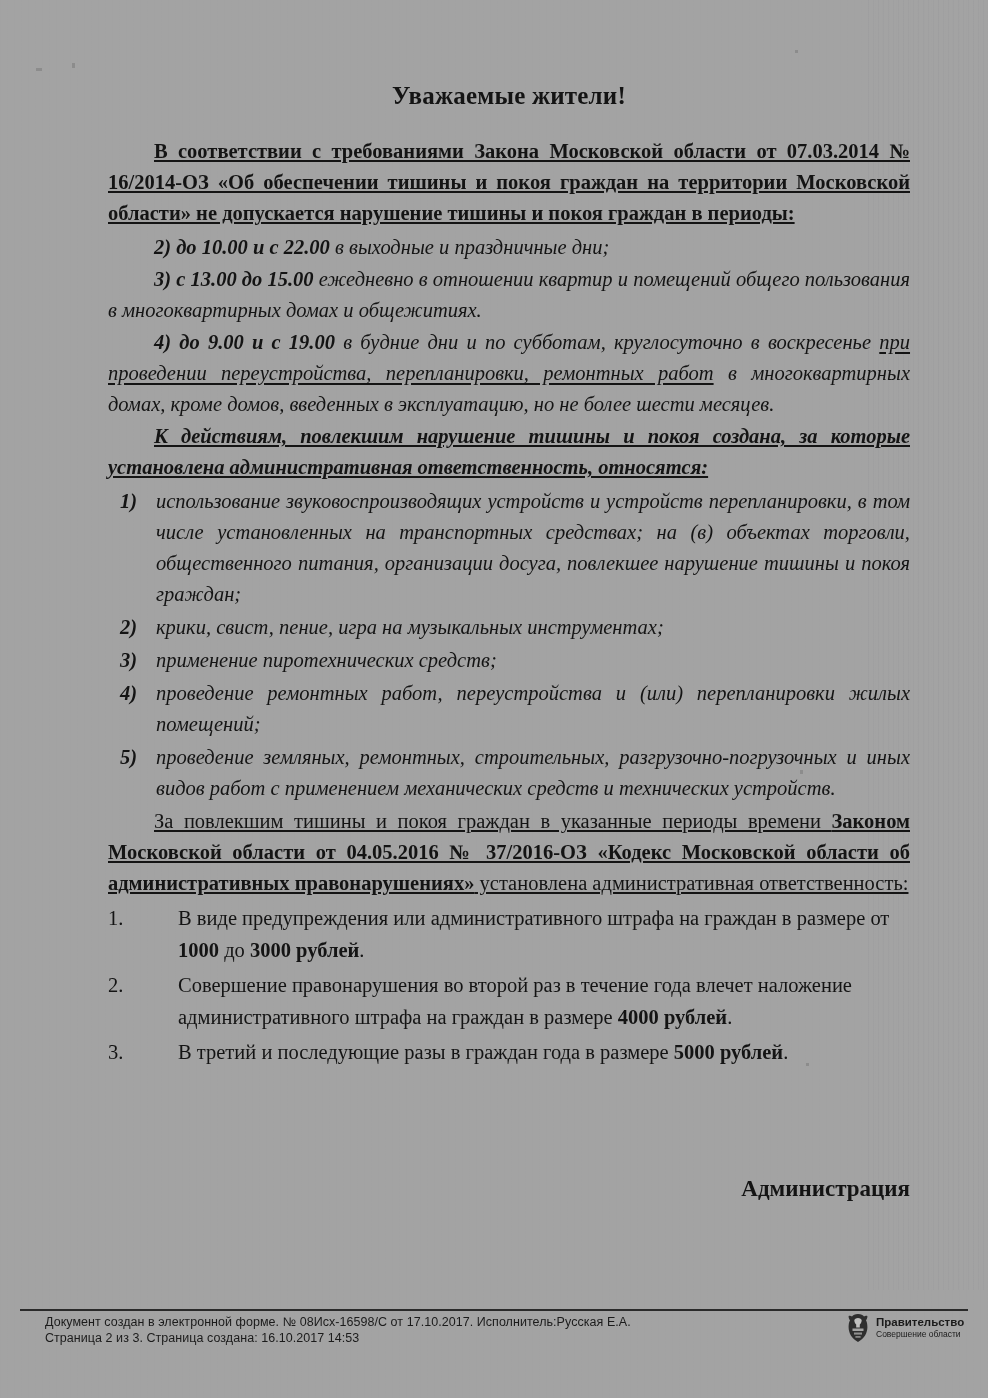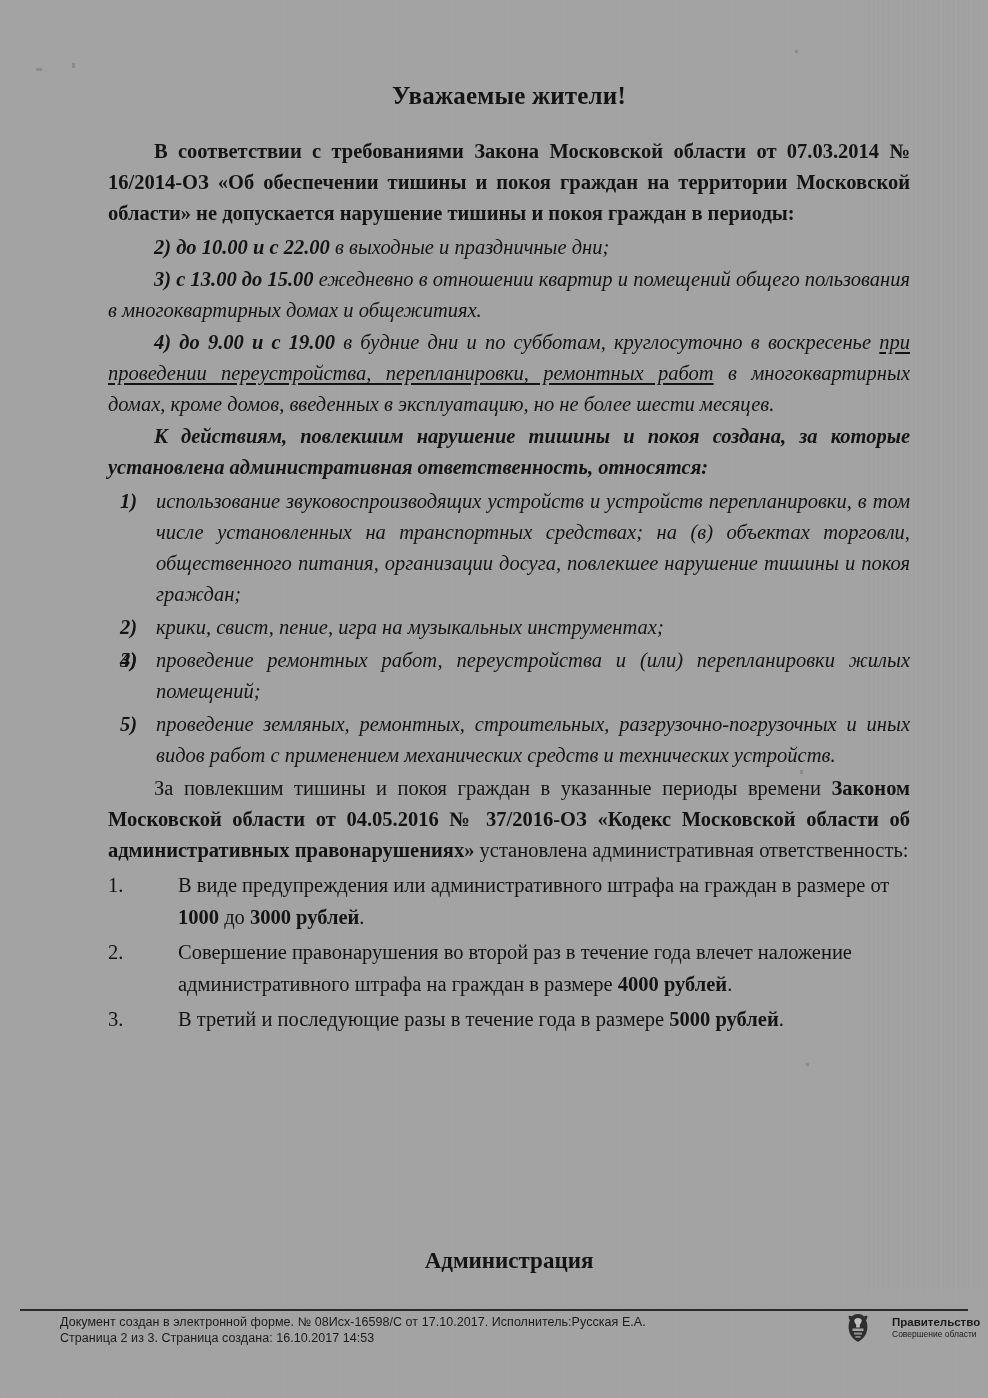--- a/index.html
+++ b/index.html
@@ -67,20 +67,21 @@
     text-align: center;
     letter-spacing: .2px;
   }
 
   p.para {
     margin: 0 0 3px 0;
     font-size: 20.5px;
     line-height: 31px;
     text-align: justify;
     text-indent: 46px;
+    text-decoration: underline;
   }
   p.para.bold { font-weight: bold; }
   p.para.bold-ital { font-weight: bold; font-style: italic; }
 
   
   .period-item {
     font-size: 20.5px;
     line-height: 31px;
     text-align: justify;
     font-style: italic;
@@ -131,52 +132,52 @@
   ol.penalties > li .marker {
     position: absolute;
     left: 0;
     top: 0;
   }
   ol.penalties b { font-weight: bold; }
 
   .signature {
     position: absolute;
     left: 108px;
-    top: 1248px;
+    top: 1176px;
     width: 802px;
-    text-align: center;
+    text-align: right;
     font-size: 23px;
     font-weight: bold;
   }
 
   .footer-rule {
     position: absolute;
     left: 20px;
     top: 1309px;
     width: 948px;
     height: 2px;
     background: #2a2a2a;
   }
   .footer-text {
     position: absolute;
-    left: 60px;
+    left: 45px;
     top: 1314px;
     font-family: "Liberation Sans", "DejaVu Sans", sans-serif;
     font-size: 12.5px;
     line-height: 16px;
     color: #1b1b1b;
     letter-spacing: .05px;
   }
   .footer-logo {
     position: absolute;
     left: 846px;
     top: 1313px;
     display: flex;
     align-items: center;
-    gap: 22px;
+    gap: 6px;
   }
   .emblem {
     width: 24px;
     height: 30px;
     flex: 0 0 24px;
   }
   .footer-logo .logo-text {
     font-family: "Liberation Sans", "DejaVu Sans", sans-serif;
     color: #1b1b1b;
   }
@@ -234,20 +235,21 @@
       <li>
         <span class="marker">1)</span>
         <span>использование звуковоспроизводящих устройств и устройств перепланировки, в том числе установленных на транспортных средствах; на (в) объектах торговли, общественного питания, организации досуга, повлекшее нарушение тишины и покоя граждан;</span>
       </li>
       <li>
         <span class="marker">2)</span>
         <span>крики, свист, пение, игра на музыкальных инструментах;</span>
       </li>
       <li>
         <span class="marker">3)</span>
+        <span>применение пиротехнических средств;</span>
       </li>
       <li>
         <span class="marker">4)</span>
         <span>проведение ремонтных работ, переустройства и (или) перепланировки жилых помещений;</span>
       </li>
       <li>
         <span class="marker">5)</span>
         <span>проведение земляных, ремонтных, строительных, разгрузочно-погрузочных и иных видов работ с применением механических средств и технических устройств.</span>
       </li>
     </ol>
@@ -258,21 +260,21 @@
       <li>
         <span class="marker">1.</span>
         <span>В виде предупреждения или административного штрафа на граждан в размере от </span><b>1000</b><span> до </span><b>3000 рублей</b><span>.</span>
       </li>
       <li>
         <span class="marker">2.</span>
         <span>Совершение правонарушения во второй раз в течение года влечет наложение административного штрафа на граждан в размере </span><b>4000 рублей</b><span>.</span>
       </li>
       <li>
         <span class="marker">3.</span>
-        <span>В третий и последующие разы в течение года в размере </span><b>5000 рублей</b><span>.</span>
+        <span>В третий и последующие разы в граждан года в размере </span><b>5000 рублей</b><span>.</span>
       </li>
     </ol>
 
   </div>
 
   <div class="signature">Администрация</div>
 
   <div class="footer-rule"></div>
 
   <div class="footer-text">

